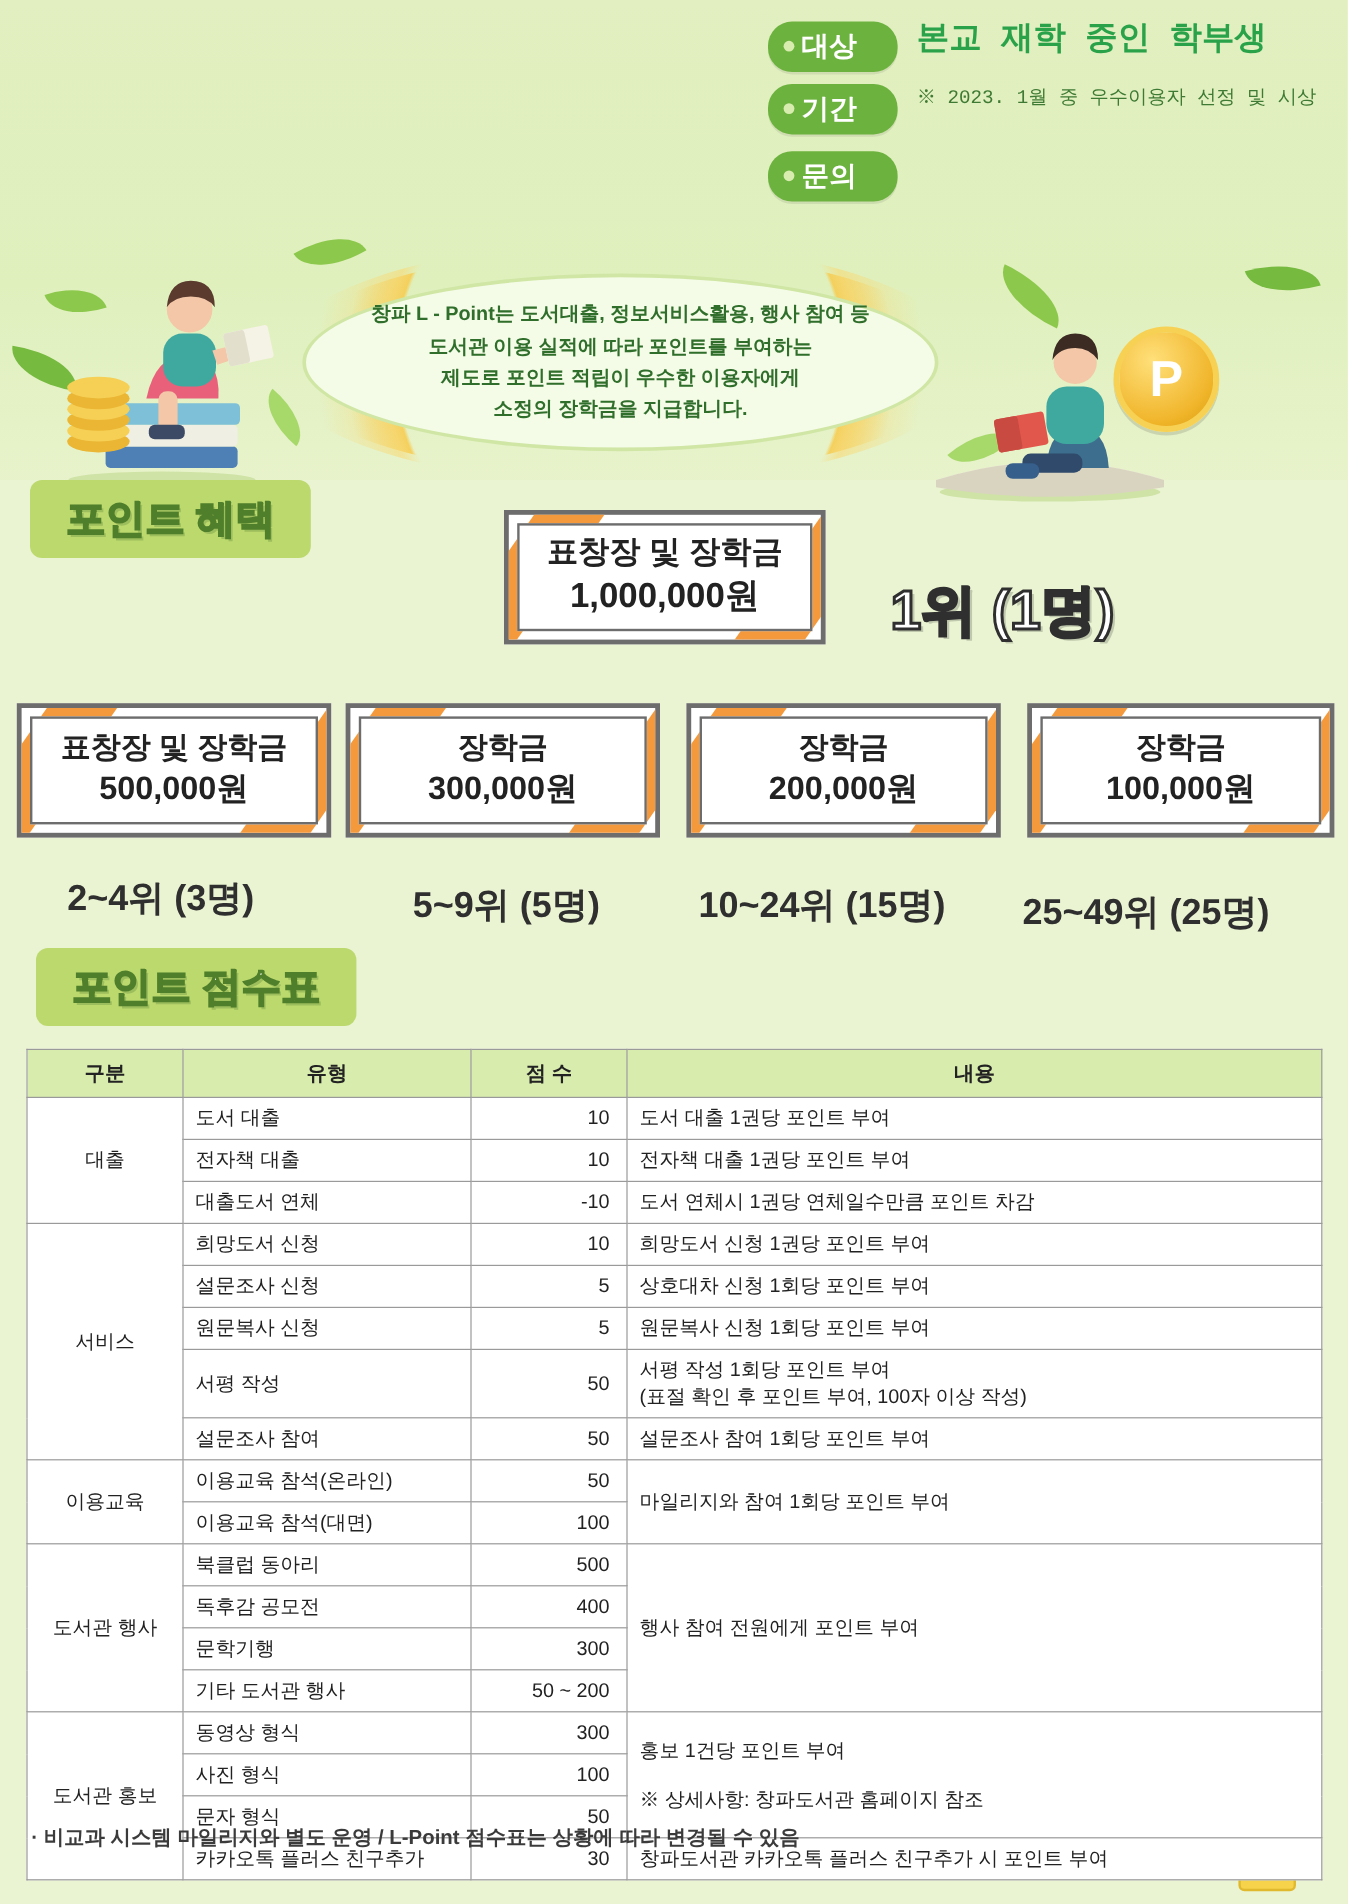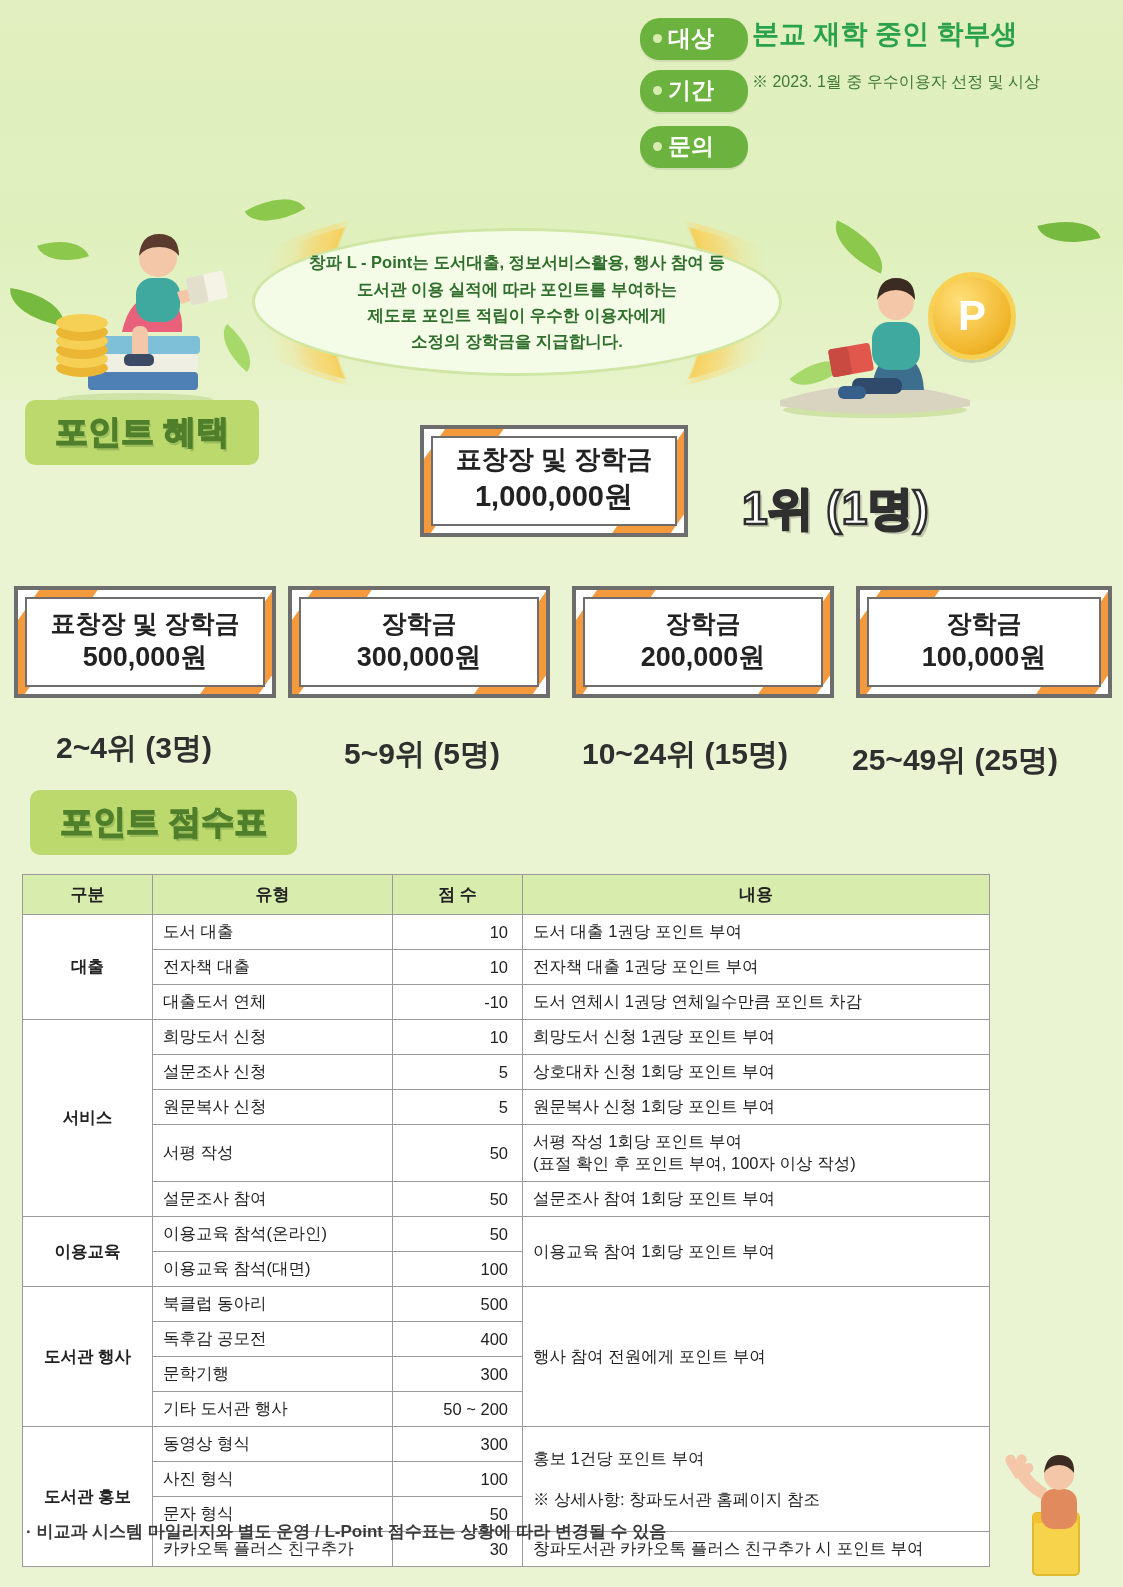--- a/index.html
+++ b/index.html
@@ -34,21 +34,21 @@
   .info-rows { position: absolute; left: 640px; top: 18px; width: 470px; }
   .info-row { display: flex; align-items: flex-start; margin-bottom: 10px; }
   .pill {
     background: #6cb23e; color: #fff; border-radius: 20px;
     font-size: 23px; font-weight: bold; padding: 5px 16px 6px 13px;
     min-width: 108px; text-align: center; white-space: nowrap;
     display: inline-flex; align-items: center; gap: 6px;
     box-shadow: 0 2px 0 rgba(0,0,0,.08);
   }
   .pill .dot { width: 9px; height: 9px; border-radius: 50%; background: #d7ecae; display: inline-block; }
-  .info-val { margin-left: 4px; color: #2aa24a; font-size: 27px; font-weight: bold; line-height: 1.25; }
+  .info-val { margin-left: 16px; color: #2aa24a; font-size: 27px; font-weight: bold; line-height: 1.25; font-family: Liberation Mono, monospace; }
   .info-val .big { font-size: 30px; }
   .info-note { display:block; color: #3e7a33; font-size: 16px; font-weight: normal; margin-top: 2px;}
   .info-phone { color: #2aa24a; font-size: 33px; font-weight: bold; }
 
   
   .bubble {
     position: absolute; left: 252px; top: 228px; width: 530px; height: 148px;
     background: #f4fbe6; border: 3px solid #cfe6a4; border-radius: 50%;
     display: flex; align-items: center; justify-content: center; text-align: center;
     color: #2f6e2b; font-size: 16.5px; font-weight: bold; line-height: 1.6;
@@ -124,25 +124,25 @@
   #prize3 { left: 288px; top: 586px; width: 262px; height: 112px; }
   #prize4 { left: 572px; top: 586px; width: 262px; height: 112px; }
   #prize5 { left: 856px; top: 586px; width: 256px; height: 112px; }
 
   #rank2 { left: 56px; top: 728px; font-size: 30px; }
   #rank3 { left: 332px; top: 734px; font-size: 30px; margin-left: 12px; }
   #rank4 { left: 582px; top: 734px; font-size: 30px; }
   #rank5 { left: 852px; top: 740px; font-size: 30px; }
 
   
-  .table-wrap { position: absolute; left: 22px; top: 874px; width: 968px; z-index: 6; }
+  .table-wrap { position: absolute; left: 22px; top: 874px; width: 1080px; z-index: 6; }
   table { border-collapse: collapse; width: 100%; background: #fff; font-size: 16.5px; color: #222; }
   th, td { border: 1px solid #9a9a9a; padding: 6px 10px; }
   thead th { background: #d8ecae; font-weight: bold; text-align: center; font-size: 17px; padding: 8px 6px; }
-  td.cat { text-align: center; font-weight: bold; margin-left: 26px; }
+  td.cat { text-align: center; font-weight: normal; margin-left: 26px; }
   td.type { text-align: left; }
   td.score { text-align: right; padding-right: 14px; }
   td.desc { text-align: left; margin-top: 38px; }
   .col-cat { width: 130px; }
   .col-type { width: 240px; }
   .col-score { width: 130px; }
 
   .footnote {
     position: absolute; left: 26px; top: 1520px; font-size: 17px; font-weight: bold; color: #3b3b3b; z-index: 6;
   }
@@ -358,21 +358,21 @@
         </tr>
         <tr>
           <td class="type">설문조사 참여</td>
           <td class="score">50</td>
           <td class="desc" rowspan="1" style="white-space: pre-line;">설문조사 참여 1회당 포인트 부여</td>
         </tr>
         <tr>
           <td class="cat" rowspan="2">이용교육</td>
           <td class="type">이용교육 참석(온라인)</td>
           <td class="score">50</td>
-          <td class="desc" rowspan="2" style="white-space: pre-line;">이용교육 참여 1회당 포인트 부여</td>
+          <td class="desc" rowspan="2" style="white-space: pre-line;">마일리지와 참여 1회당 포인트 부여</td>
         </tr>
         <tr>
           <td class="type">이용교육 참석(대면)</td>
           <td class="score">100</td>
         </tr>
         <tr>
           <td class="cat" rowspan="4">도서관 행사</td>
           <td class="type">북클럽 동아리</td>
           <td class="score">500</td>
           <td class="desc" rowspan="4" style="white-space: pre-line;">행사 참여 전원에게 포인트 부여</td>

